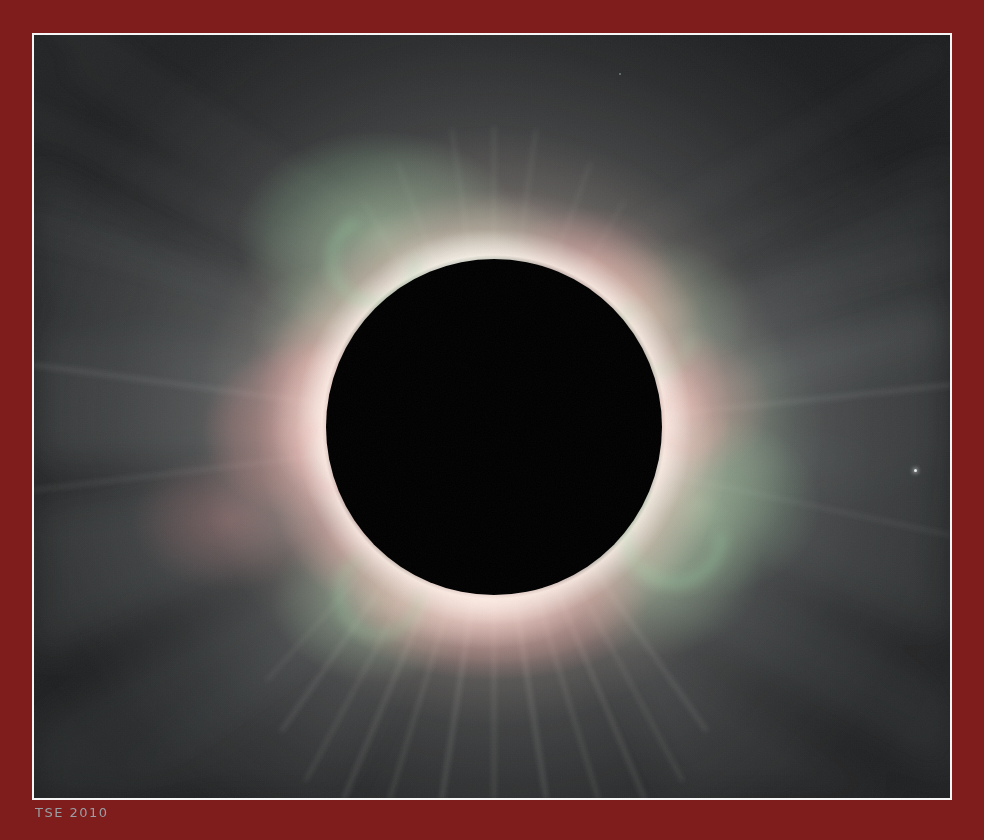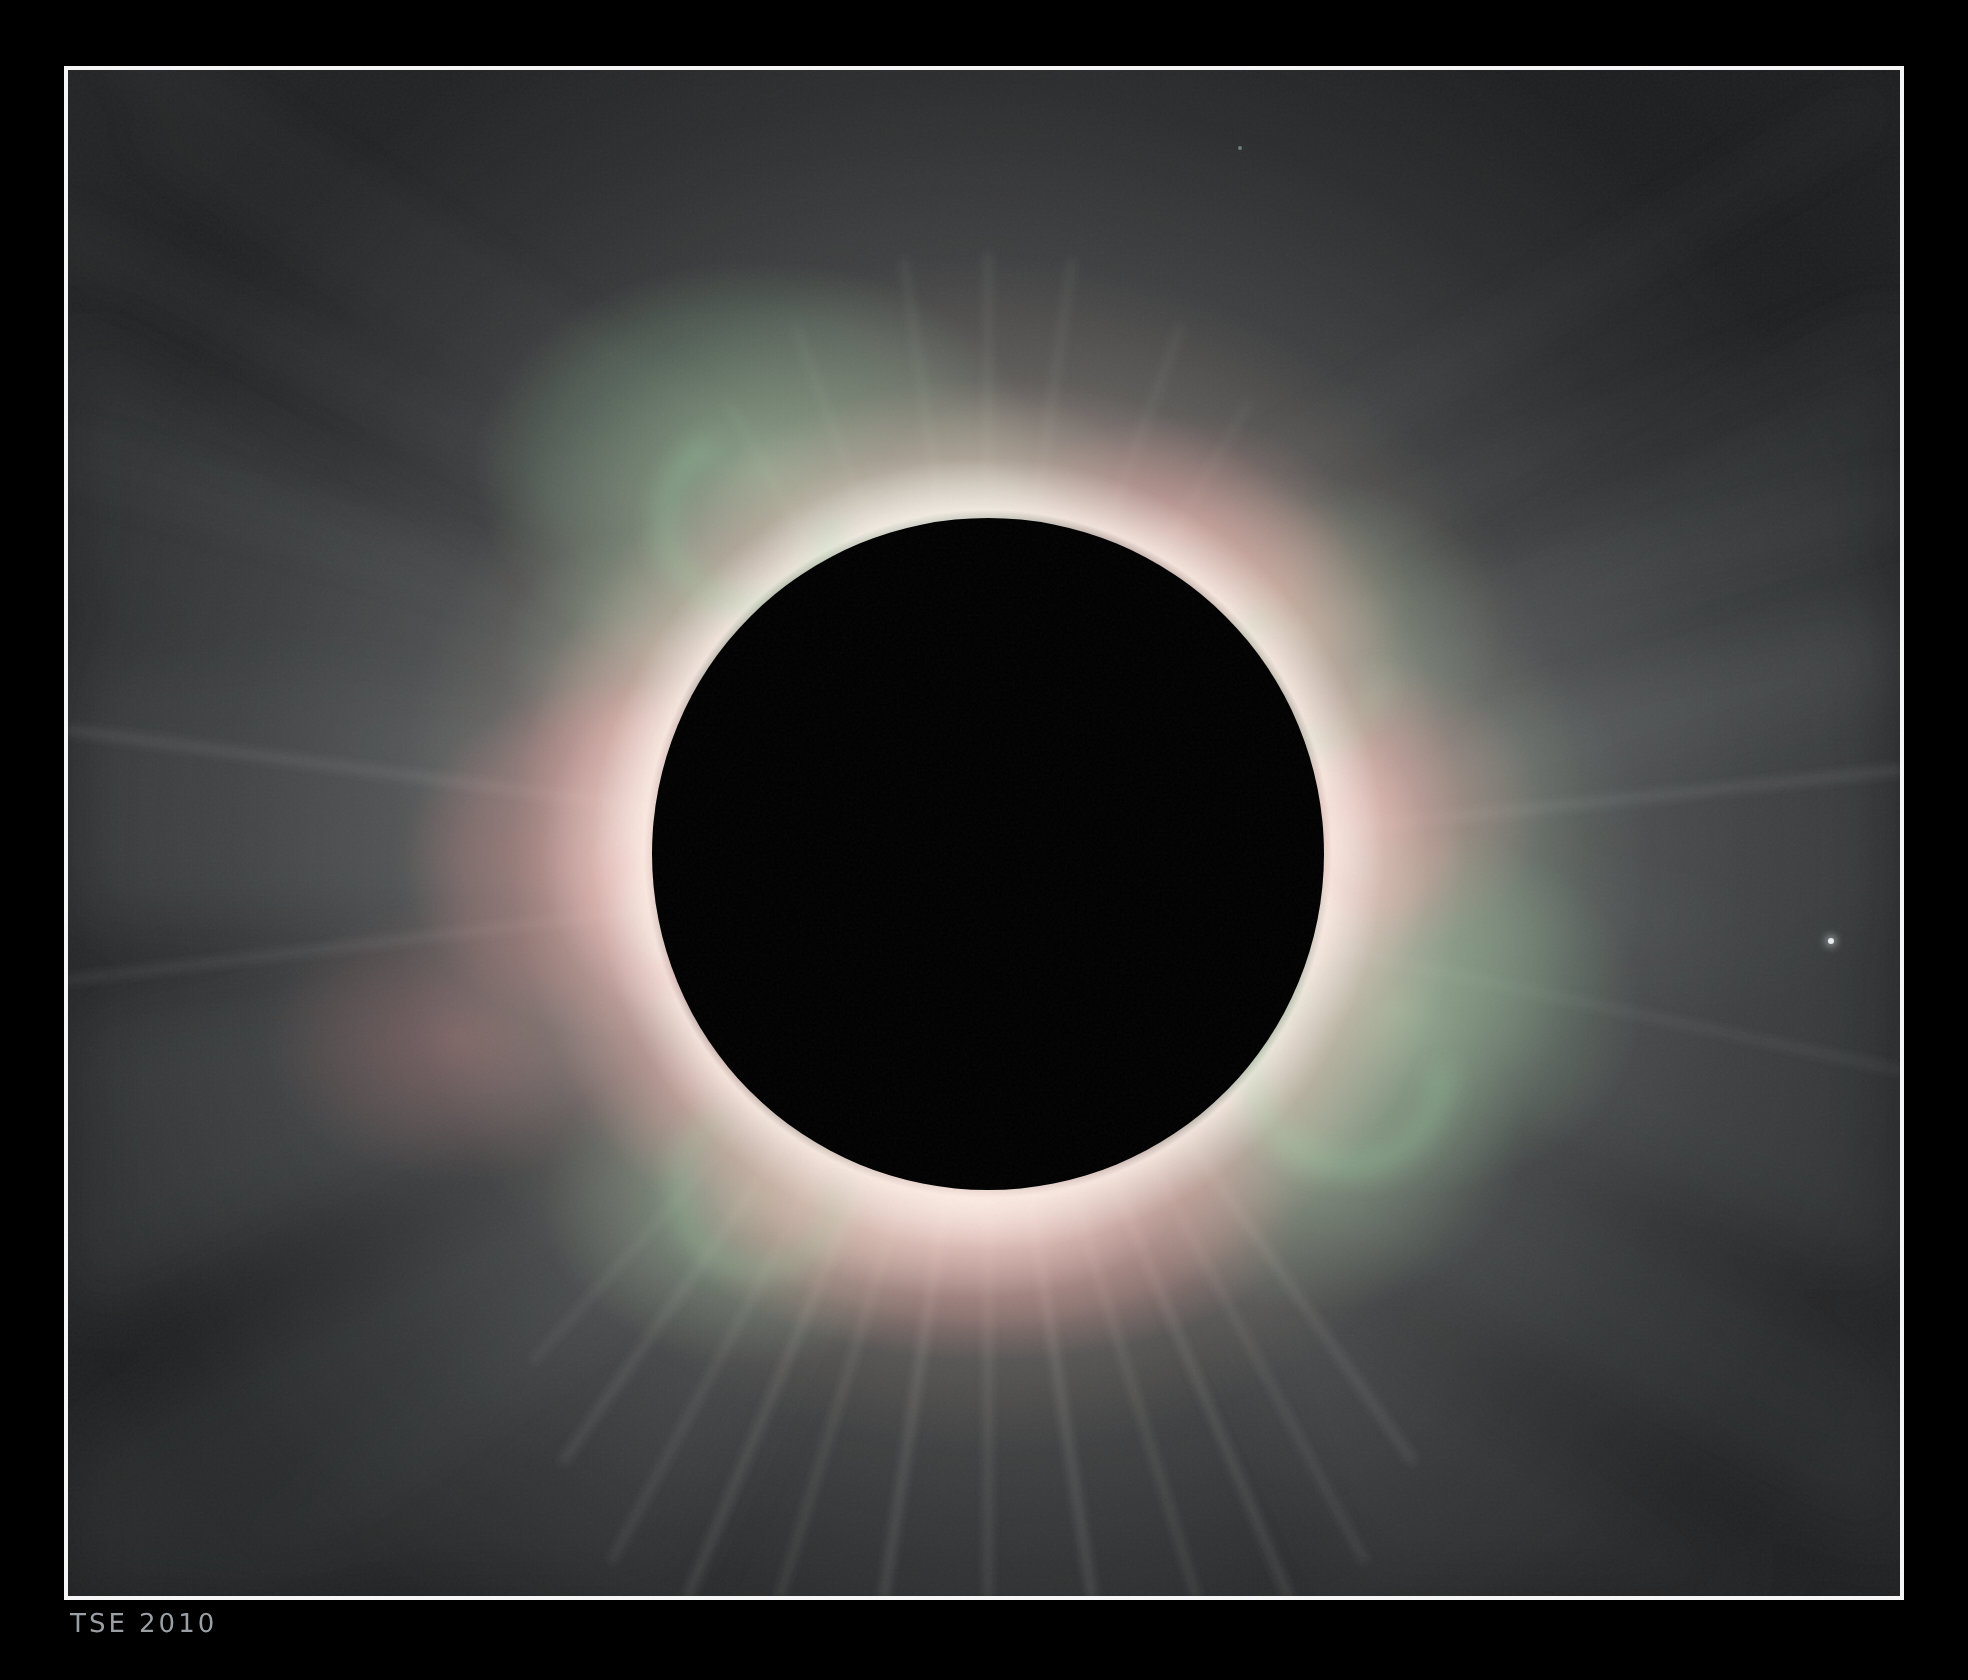--- a/index.html
+++ b/index.html
@@ -1,16 +1,16 @@
 <!DOCTYPE html>
 <html><head>
 <meta charset="utf-8">
 <style>
   html,body{margin:0;padding:0;background:#4a4c4f;}
-  .page{position:relative;width:984px;height:840px;background:#000000;overflow:hidden;
+  .page{position:relative;width:984px;height:840px;background:#7f1d1d;overflow:hidden;
         font-family:"DejaVu Sans","Liberation Sans",sans-serif;}
   .photo{position:absolute;left:32px;top:33px;width:920px;height:767px;
          border:2px solid #f6f6f6;box-sizing:border-box;background:#1d1e1f;overflow:hidden;}
   .layer{position:absolute;left:0;top:0;width:916px;height:763px;}
   
   .base{background:linear-gradient(115deg,#242526 0%,#1c1d1e 45%,#212223 100%);}
   
   .corona{background-image:
     
     radial-gradient(90px 120px at 300px 390px, rgba(255,238,230,.60), rgba(255,238,230,0) 70%),

